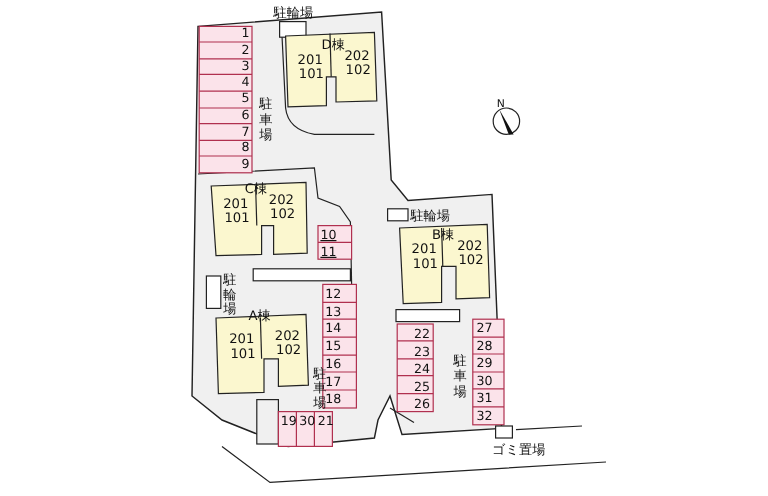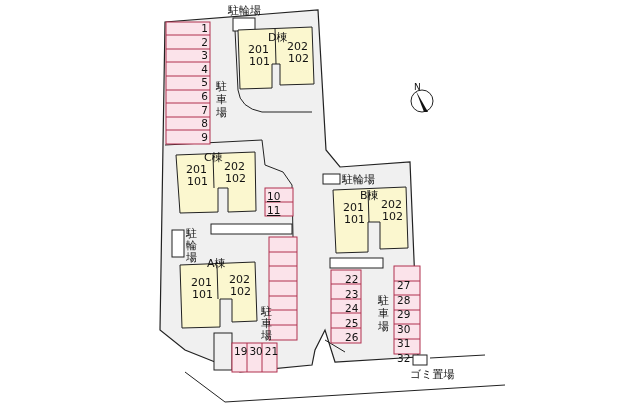--- a/index.html
+++ b/index.html
@@ -153,33 +153,42 @@
       <div>5</div>
       <div>6</div>
       <div>7</div>
       <div>8</div>
       <div>9</div>
   </div>
   <div style="position:absolute;left:267px;top:189px;line-height:14px;font-size:10.5px;text-decoration:underline;">
     <div>10</div>
       <div>11</div>
   </div>
+  <div style="position:absolute;left:271px;top:238px;line-height:14.7px;font-size:10.5px;">
+    <div>12</div>
+      <div>13</div>
+      <div>14</div>
+      <div>15</div>
+      <div>16</div>
+      <div>17</div>
+      <div>18</div>
+  </div>
   <div style="position:absolute;left:234px;top:345px;font-size:10.5px;display:flex;gap:2px;justify-content:space-between;">
     <span>19</span>
       <span>30</span>
       <span>21</span>
   </div>
   <div style="position:absolute;left:345px;top:272px;line-height:14.6px;font-size:10.5px;">
     <div>22</div>
       <div>23</div>
       <div>24</div>
       <div>25</div>
       <div>26</div>
   </div>
-  <div style="position:absolute;left:397px;top:267px;line-height:14.6px;font-size:10.5px;margin-top:11px;">
+  <div style="position:absolute;left:397px;top:267px;line-height:14.6px;font-size:10.5px;">
     <div>27</div>
       <div>28</div>
       <div>29</div>
       <div>30</div>
       <div>31</div>
       <div>32</div>
   </div>
 </div>
 
 </body></html>

